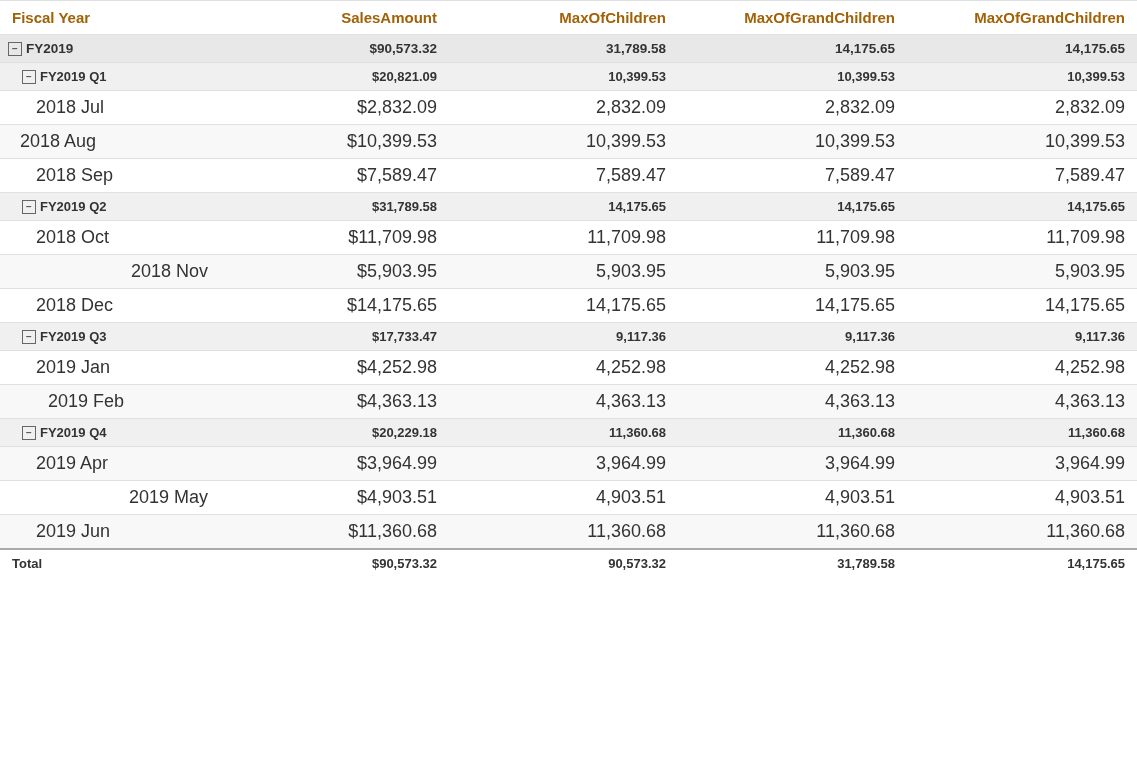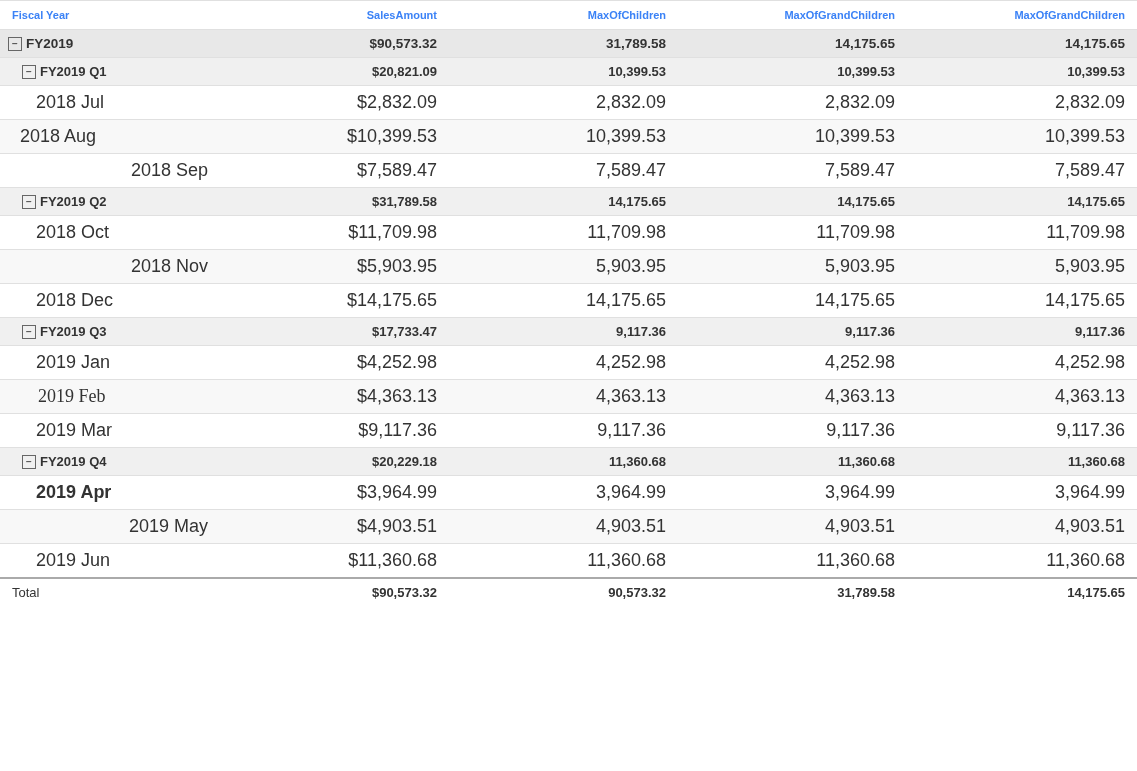--- a/index.html
+++ b/index.html
@@ -30,22 +30,22 @@
 
     col.col-fiscal { width: 220px; }
     col.col-sales { width: 229px; }
     col.col-max-children { width: 229px; }
     col.col-max-grand { width: 229px; }
     col.col-max-month { width: 230px; }
 
     thead th {
       background: #ffffff;
       font-weight: 600;
-      font-size: 11px;
-      color: #3b82f6;
+      font-size: 15px;
+      color: #a16207;
       padding: 8px 12px;
       text-align: left;
       border-bottom: 1px solid #e0e0e0;
       border-top: 1px solid #e0e0e0;
       vertical-align: bottom;
     }
 
     thead th:not(:first-child) {
       text-align: right;
     }
@@ -174,21 +174,21 @@
           <td>2,832.09</td>
         </tr>
         <tr class="level-month">
           <td style="padding-left: 20px;">2018 Aug</td>
           <td>$10,399.53</td>
           <td>10,399.53</td>
           <td>10,399.53</td>
           <td>10,399.53</td>
         </tr>
         <tr class="level-month">
-          <td style="padding-left: 36px; text-align: right;">2018 Sep</td>
+          <td style="padding-left: 36px;">2018 Sep</td>
           <td>$7,589.47</td>
           <td>7,589.47</td>
           <td>7,589.47</td>
           <td>7,589.47</td>
         </tr>
         <tr class="level-quarter">
           <td style="padding-left: 22px;">
             <div class="cell-label">
               <span class="expand-icon">−</span>
               <span class="cell-label-text">FY2019 Q2</span>
@@ -233,47 +233,40 @@
           <td>9,117.36</td>
         </tr>
         <tr class="level-month">
           <td style="padding-left: 36px;">2019 Jan</td>
           <td>$4,252.98</td>
           <td>4,252.98</td>
           <td>4,252.98</td>
           <td>4,252.98</td>
         </tr>
         <tr class="level-month">
-          <td style="padding-left: 38px; font-family: Liberation Serif, serif;">2019 Feb</td>
+          <td style="padding-left: 48px;">2019 Feb</td>
           <td>$4,363.13</td>
           <td>4,363.13</td>
           <td>4,363.13</td>
           <td>4,363.13</td>
         </tr>
-        <tr class="level-month">
-          <td style="padding-left: 36px;">2019 Mar</td>
-          <td>$9,117.36</td>
-          <td>9,117.36</td>
-          <td>9,117.36</td>
-          <td>9,117.36</td>
-        </tr>
         <tr class="level-quarter">
           <td style="padding-left: 22px;">
             <div class="cell-label">
               <span class="expand-icon">−</span>
               <span class="cell-label-text">FY2019 Q4</span>
             </div>
           </td>
           <td>$20,229.18</td>
           <td>11,360.68</td>
           <td>11,360.68</td>
           <td>11,360.68</td>
         </tr>
         <tr class="level-month">
-          <td style="padding-left: 36px; font-weight: bold;">2019 Apr</td>
+          <td style="padding-left: 36px;">2019 Apr</td>
           <td>$3,964.99</td>
           <td>3,964.99</td>
           <td>3,964.99</td>
           <td>3,964.99</td>
         </tr>
         <tr class="level-month">
           <td style="padding-left: 41px; text-align: right;">2019 May</td>
           <td>$4,903.51</td>
           <td>4,903.51</td>
           <td>4,903.51</td>
@@ -282,21 +275,21 @@
         <tr class="level-month">
           <td style="padding-left: 36px;">2019 Jun</td>
           <td>$11,360.68</td>
           <td>11,360.68</td>
           <td>11,360.68</td>
           <td>11,360.68</td>
         </tr>
       </tbody>
     <tfoot>
       <tr>
-        <td style="font-weight:400;margin-top:16px;">Total</td>
+        <td style="font-weight:700;margin-top:16px;">Total</td>
         <td style="font-weight:700;">$90,573.32</td>
         <td style="font-weight:700;">90,573.32</td>
         <td style="font-weight:700;">31,789.58</td>
         <td style="font-weight:700;">14,175.65</td>
       </tr>
     </tfoot>
   </table>
 </div>
 
 </body></html>

